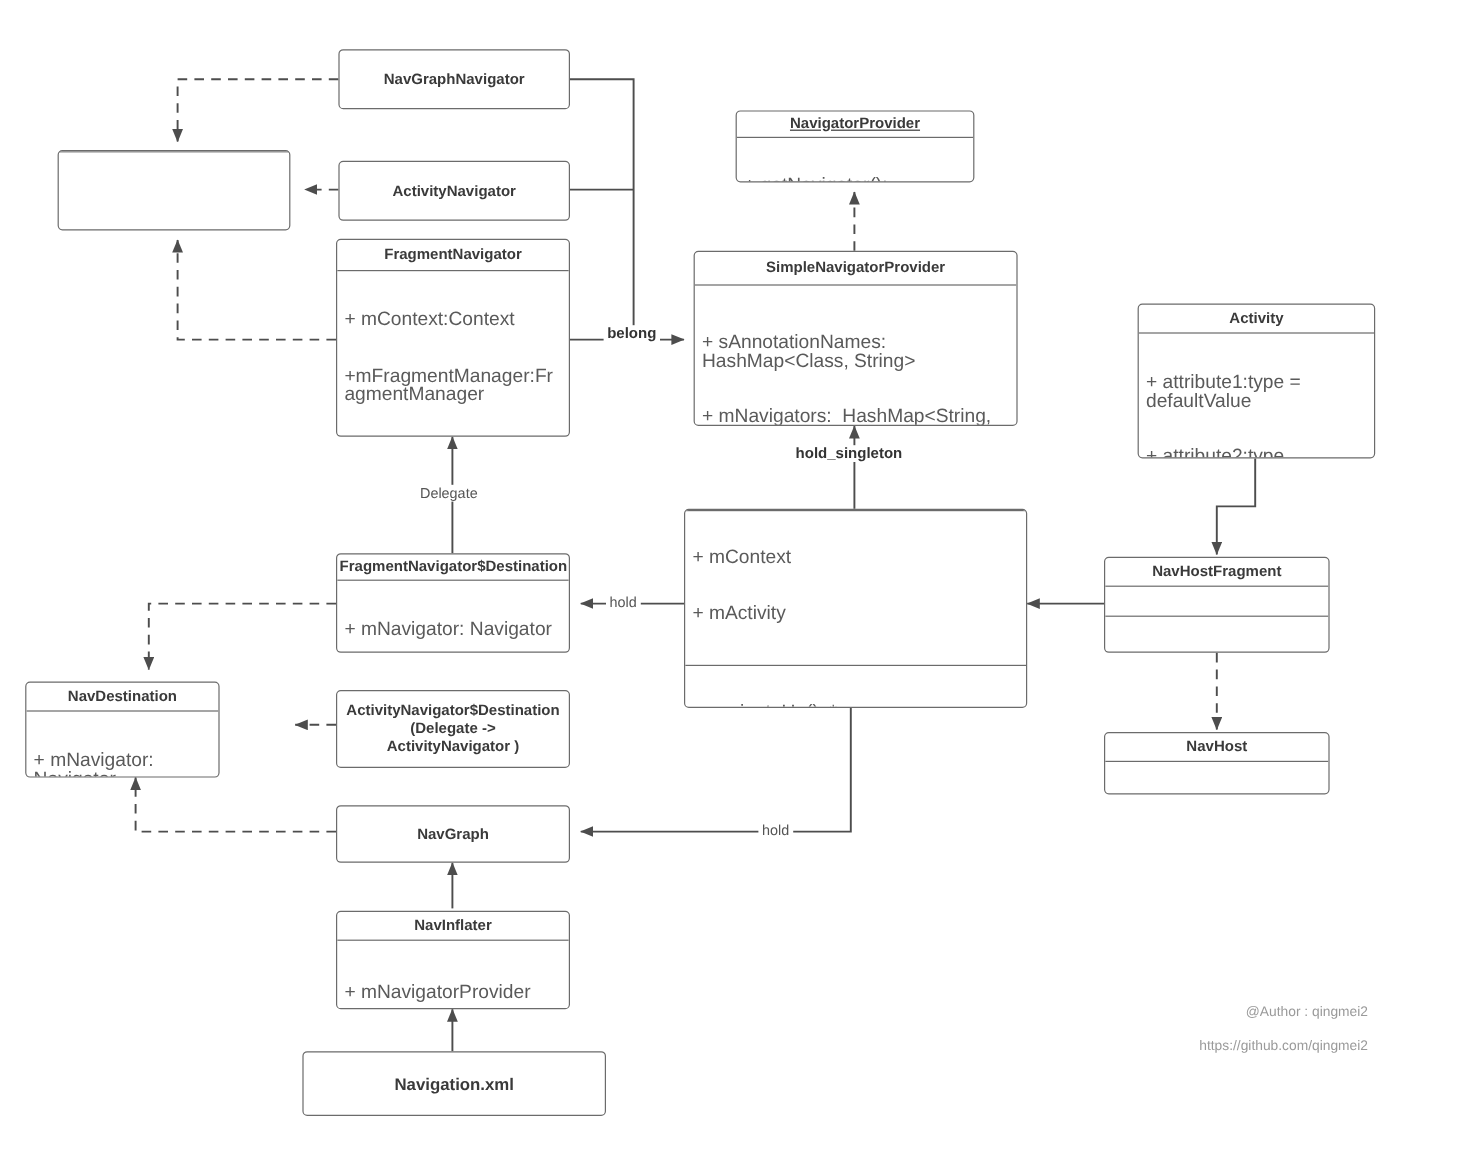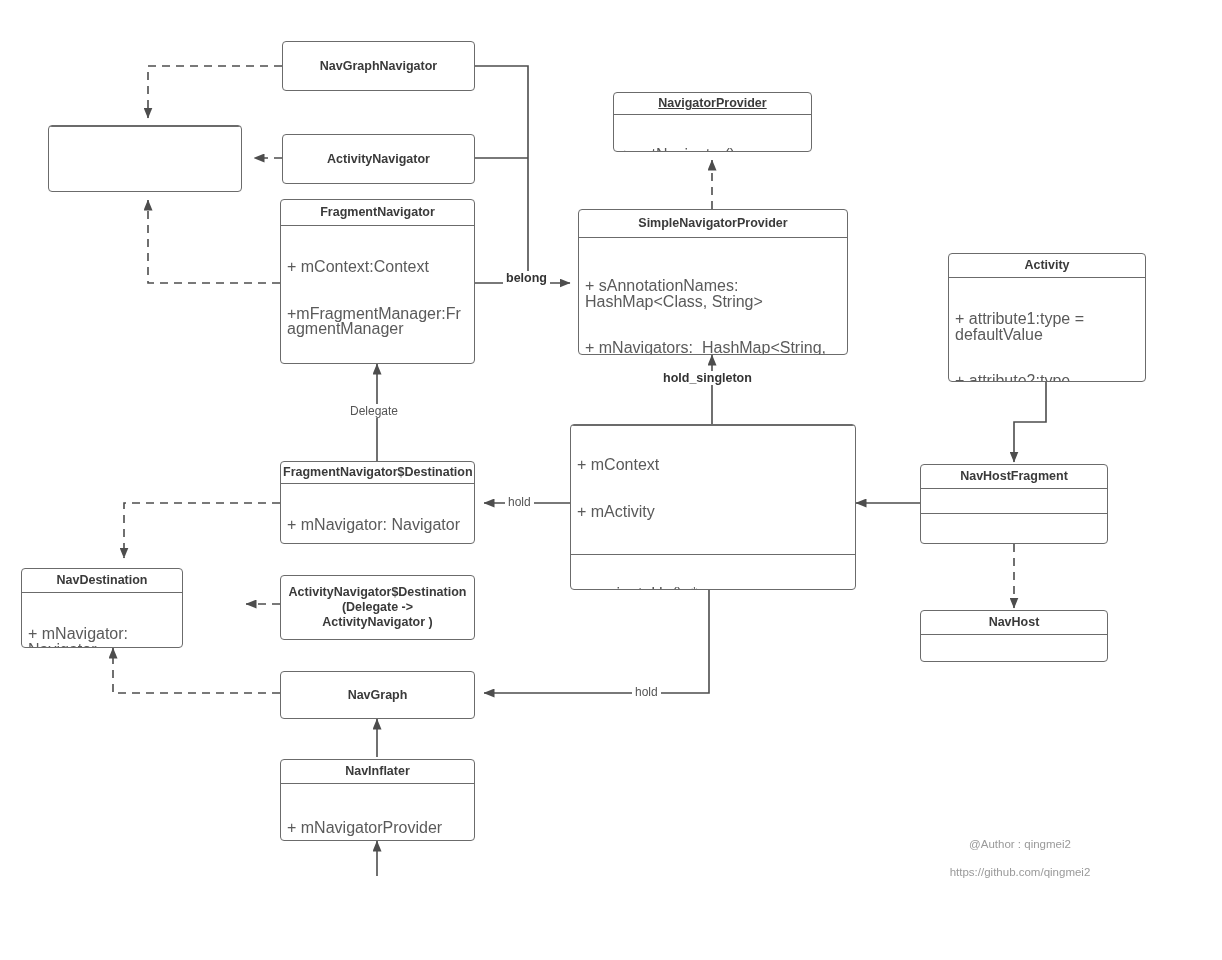--- a/index.html
+++ b/index.html
@@ -36,21 +36,21 @@
 
   
   .elabel{
     position:absolute;font-size:12px;color:#555;background:#ffffff;
     padding:0 3px;white-space:nowrap;line-height:14px;
   }
   .elabel.b{font-weight:bold;color:#333;font-size:12.5px;}
 
   .credit{
     position:absolute;color:#9a9a9a;font-size:11.5px;white-space:nowrap;
-    text-align:center;
+    text-align:right;
   }
   
   .clip{overflow:hidden;}
 </style>
 </head>
 <body>
 
 <div id="canvas">
 
   <svg class="edges" viewBox="0 0 1222 960">
@@ -269,17 +269,20 @@
 
   <div class="node" style="left:280px;top:759px;width:195px;height:82px;">
     <div class="hdr" style="padding:4px 4px;">NavInflater</div>
     <div class="sep"></div>
     <div class="cmp" style="padding-top:5px;padding-bottom:5px;">
       <span class="ln">+ mNavigatorProvider</span>
     </div>
 
   </div>
 
+  <div class="node plain" style="left:252px;top:876px;width:253px;height:54px;">
+    <div class="hdr">Navigation.xml</div>
+  </div>
 
   <div class="credit" style="left:900px;top:838px;width:240px;">@Author  :  qingmei2</div>
   <div class="credit" style="left:900px;top:866px;width:240px;">https://github.com/qingmei2</div>
 
 </div>
 
 </body></html>

